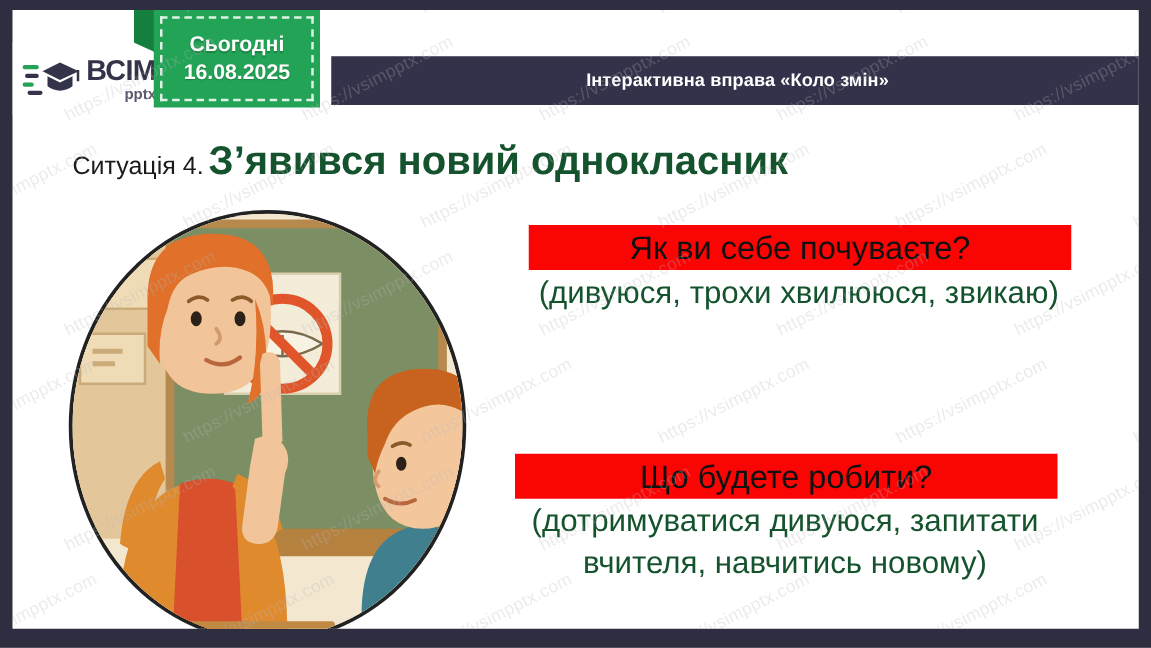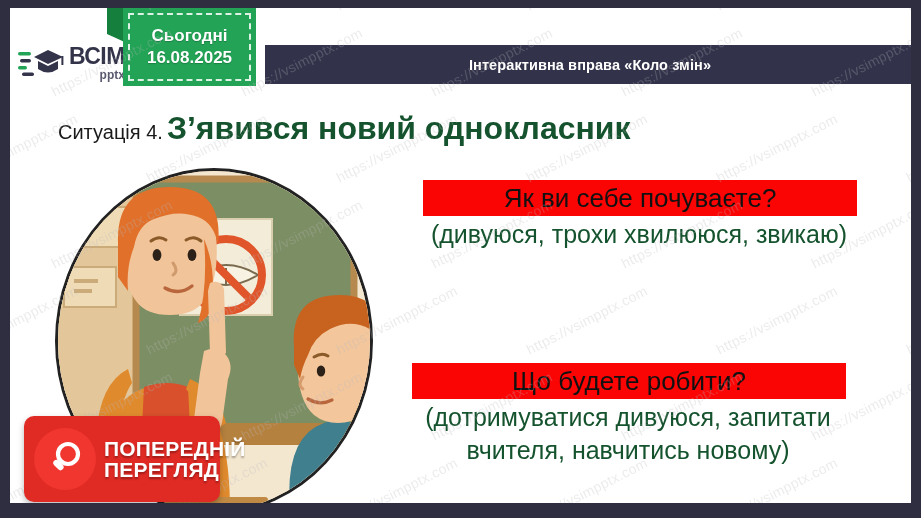--- a/index.html
+++ b/index.html
@@ -391,27 +391,15 @@
         <span class="wm" style="left: 665px; top: 430px;">https://vsimpptx.com</span>
         <span class="wm" style="left: 855px; top: 430px;">https://vsimpptx.com</span>
         <span class="wm" style="left: 0px; top: 516px;">https://vsimpptx.com</span>
         <span class="wm" style="left: 190px; top: 516px;">https://vsimpptx.com</span>
         <span class="wm" style="left: 380px; top: 516px;">https://vsimpptx.com</span>
         <span class="wm" style="left: 570px; top: 516px;">https://vsimpptx.com</span>
         <span class="wm" style="left: 760px; top: 516px;">https://vsimpptx.com</span>
         <span class="wm" style="left: 950px; top: 516px;">https://vsimpptx.com</span>
       </div>
 
-    <div id="preview-badge">
-      <div id="preview-icon-circle">
-        <svg viewBox="0 0 40 40" width="40" height="40" xmlns="http://www.w3.org/2000/svg">
-          <circle cx="23" cy="15" r="10" fill="none" stroke="#ffffff" stroke-width="4.2"></circle>
-          <rect x="7.5" y="23" width="12" height="6.2" rx="3.1" fill="#ffffff" transform="rotate(45 13.5 26)"></rect>
-        </svg>
-      </div>
-      <div id="preview-label">
-        <span class="preview-line">ПОПЕРЕДНІЙ</span>
-        <span class="preview-line">ПЕРЕГЛЯД</span>
-      </div>
-    </div>
 
   </div>
 </div>
 
 </body></html>

